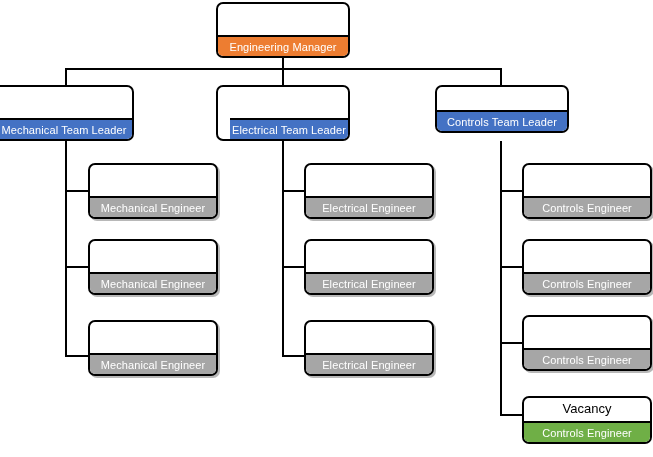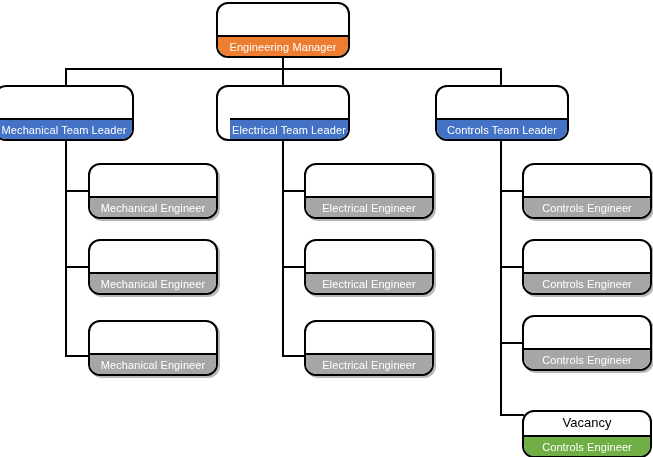--- a/index.html
+++ b/index.html
@@ -25,21 +25,21 @@
     background: #000000;
   }
   .line-v { width: 2px; }
   .line-h { height: 2px; }
 
   
   .node {
     position: absolute;
     box-sizing: border-box;
     border: 2px solid #000000;
-    border-radius: 12px;
+    border-radius: 7px;
     background: #ffffff;
     display: flex;
     flex-direction: column;
     justify-content: flex-end;
     overflow: hidden;
   }
   .node-body {
     flex: 1 1 auto;
     display: flex;
     align-items: center;
@@ -113,21 +113,21 @@
     <div class="node-band band-blue">Mechanical Team Leader</div>
   </div>
 
   <div class="node" style="left:216px; top:85px; width:134px; height:56px;padding-left:12px;">
     <div class="node-body">
       <span class="node-title"></span>
     </div>
     <div class="node-band band-blue">Electrical Team Leader</div>
   </div>
 
-  <div class="node" style="left:435px; top:85px; width:134px; height:56px;">
+  <div class="node" style="left:435px; top:85px; width:134px; height:48px;">
     <div class="node-body">
       <span class="node-title"></span>
     </div>
     <div class="node-band band-blue">Controls Team Leader</div>
   </div>
 
   <div class="node node-engineer" style="left:88px; top:163px; width:130px; height:56px;">
     <div class="node-body">
       <span class="node-title"></span>
     </div>
@@ -183,20 +183,20 @@
     <div class="node-band band-gray">Controls Engineer</div>
   </div>
 
   <div class="node node-engineer" style="left:522px; top:315px; width:130px; height:56px;">
     <div class="node-body">
       <span class="node-title"></span>
     </div>
     <div class="node-band band-gray">Controls Engineer</div>
   </div>
 
-  <div class="node" style="left:522px; top:410px; width:130px; height:48px;">
+  <div class="node" style="left:522px; top:396px; width:130px; height:48px;">
     <div class="node-body">
       <span class="node-title">Vacancy</span>
     </div>
     <div class="node-band band-green">Controls Engineer</div>
   </div>
 
 </div>
 
 </body></html>

